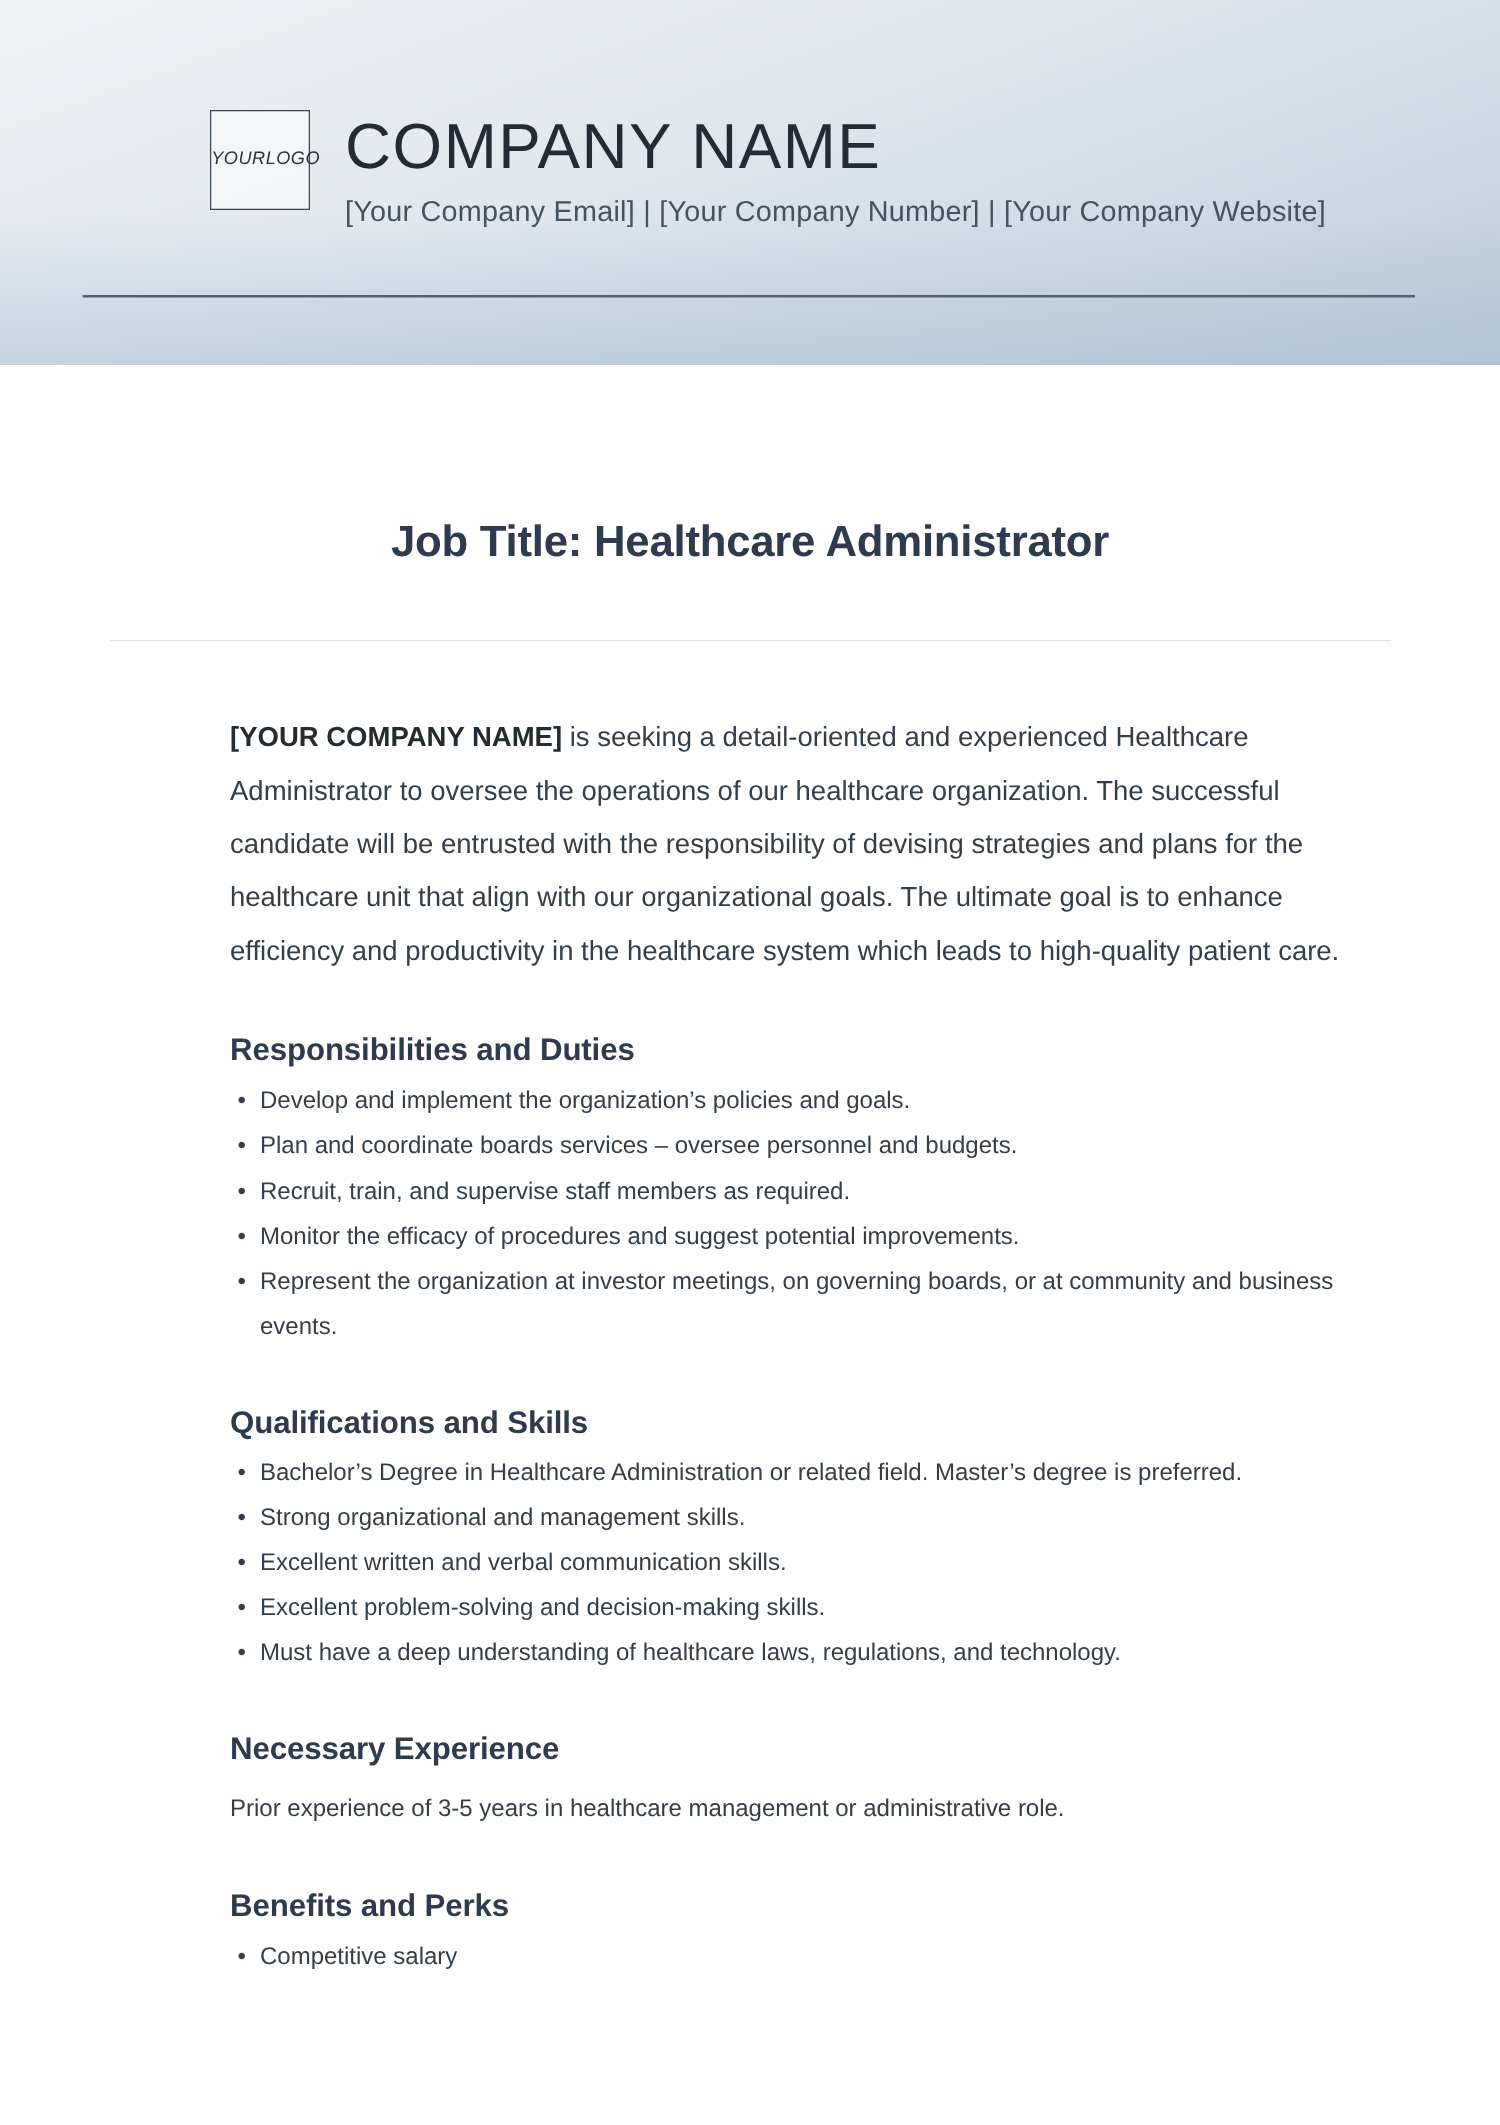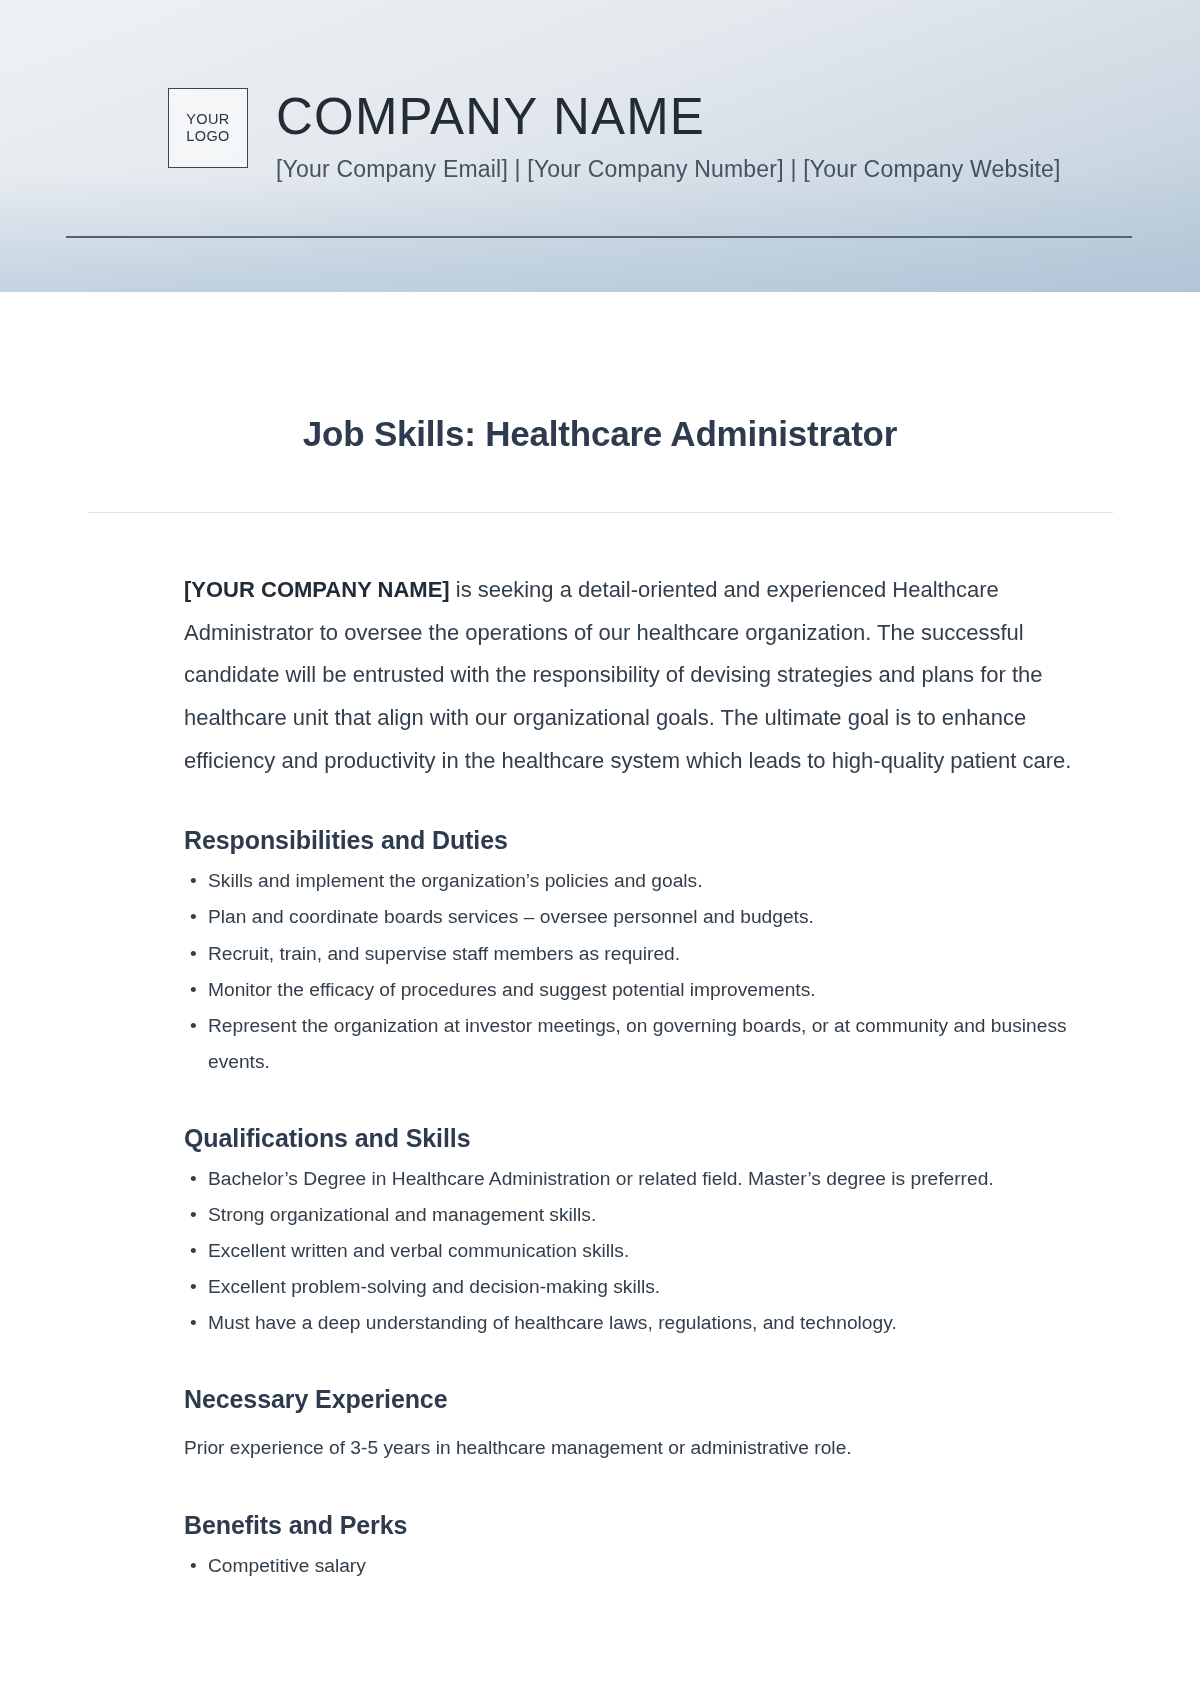--- a/index.html
+++ b/index.html
@@ -47,25 +47,25 @@
     align-items: flex-start;
     gap: 28px;
   }
 
   .logo-box {
     width: 78px;
     height: 78px;
     border: 1.5px solid #3c4650;
     background: rgba(255,255,255,0.55);
     display: flex;
-    flex-direction: column;
+    flex-direction: row;
     align-items: center;
-    justify-content: center;
     line-height: 1.18;
     flex: none;
+    font-style: italic;
   }
   .logo-box span {
     font-size: 14.5px;
     letter-spacing: 0.4px;
     color: #2b343d;
     font-weight: 400;
   }
 
   .company-block {
     padding-top: 2px;
@@ -190,31 +190,31 @@
       <div class="company-block">
         <div class="company-name">COMPANY NAME</div>
         <div class="company-contact">[Your Company Email] | [Your Company Number] | [Your Company Website]</div>
       </div>
     </div>
     <div class="header-rule"></div>
   </div>
 
   <div class="doc">
 
-    <div class="job-title">Job Skills: Healthcare Administrator</div>
+    <div class="job-title">Job Title: Healthcare Administrator</div>
     <div class="title-rule"></div>
 
     <div class="content">
       <div class="content-inner">
 
         <p class="intro"><b>[YOUR COMPANY NAME]</b><span> is seeking a detail-oriented and experienced Healthcare Administrator to oversee the operations of our healthcare organization. The successful candidate will be entrusted with the responsibility of devising strategies and plans for the healthcare unit that align with our organizational goals. The ultimate goal is to enhance efficiency and productivity in the healthcare system which leads to high-quality patient care.</span></p>
 
         <h2 class="section">Responsibilities and Duties</h2>
         <ul class="bullets">
-          <li>Skills and implement the organization’s policies and goals.</li>
+          <li>Develop and implement the organization’s policies and goals.</li>
           <li>Plan and coordinate boards services – oversee personnel and budgets.</li>
           <li>Recruit, train, and supervise staff members as required.</li>
           <li>Monitor the efficacy of procedures and suggest potential improvements.</li>
           <li>Represent the organization at investor meetings, on governing boards, or at community and business events.</li>
         </ul>
 
         <h2 class="section">Qualifications and Skills</h2>
         <ul class="bullets">
           <li>Bachelor’s Degree in Healthcare Administration or related field. Master’s degree is preferred.</li>
           <li>Strong organizational and management skills.</li>

